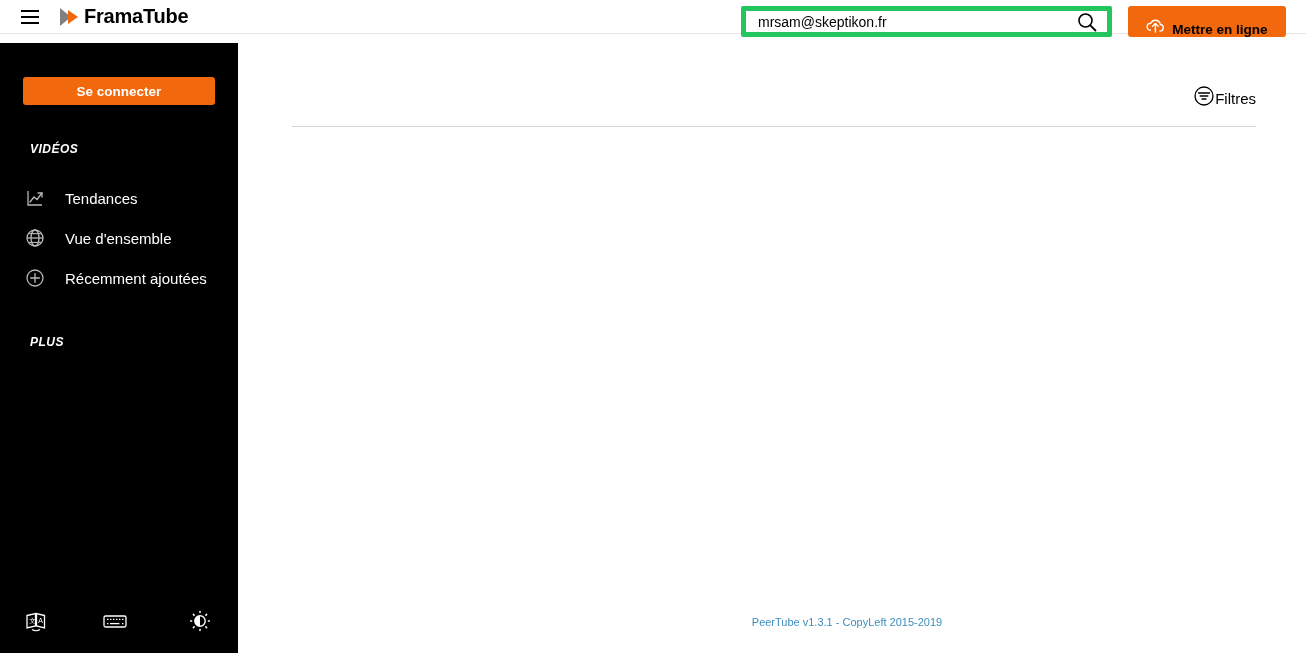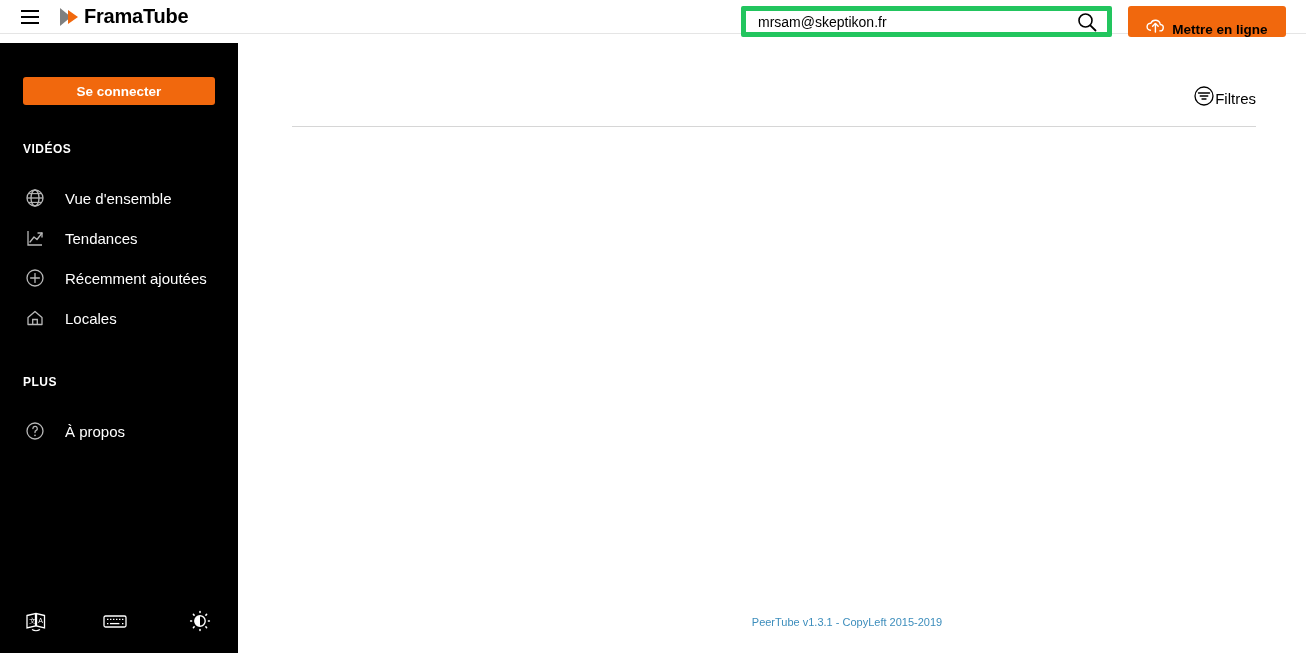--- a/index.html
+++ b/index.html
@@ -134,22 +134,23 @@
     font-size: 13.5px;
     font-weight: bold;
     cursor: pointer;
     font-family: "Liberation Sans", sans-serif;
   }
   .section-title {
     color: #ffffff;
     font-size: 12px;
     font-weight: bold;
     letter-spacing: 0.5px;
-    padding-left: 23px;
+    padding-left: 30px;
     margin-top: 37px;
+    font-style: italic;
   }
   .nav-list { margin-top: 22px; }
   .nav-item {
     display: flex;
     align-items: center;
     height: 40px;
     padding-left: 23px;
     cursor: pointer;
     text-decoration: none;
   }
@@ -283,81 +284,60 @@
   </button>
 </div>
 
 <div class="sidebar">
 
   <button class="login-btn">Se connecter</button>
 
   <div class="section-title">VIDÉOS</div>
 
   <div class="nav-list">
+
+    <a class="nav-item">
+      <span class="nav-icon">
+        <svg width="20" height="20" viewBox="0 0 20 20">
+          <polyline points="3,3 3,17 17,17" fill="none" stroke="#b8b8b8" stroke-width="1.3"></polyline>
+          <polyline points="5,14 9,9 12,11.5 17,5" fill="none" stroke="#b8b8b8" stroke-width="1.3" stroke-linejoin="round" stroke-linecap="round"></polyline>
+          <polyline points="13,5 17,5 17,9" fill="none" stroke="#b8b8b8" stroke-width="1.3" stroke-linejoin="round" stroke-linecap="round"></polyline>
+        </svg>
+      </span>
+      <span class="nav-label">Tendances</span>
+    </a>
 
     <a class="nav-item">
       <span class="nav-icon">
         <svg width="20" height="20" viewBox="0 0 20 20">
           <circle cx="10" cy="10" r="8" fill="none" stroke="#b8b8b8" stroke-width="1.3"></circle>
           <line x1="2" y1="10" x2="18" y2="10" stroke="#b8b8b8" stroke-width="1.3"></line>
           <ellipse cx="10" cy="10" rx="4" ry="8" fill="none" stroke="#b8b8b8" stroke-width="1.3"></ellipse>
           <line x1="3.4" y1="5.6" x2="16.6" y2="5.6" stroke="#b8b8b8" stroke-width="1.1"></line>
           <line x1="3.4" y1="14.4" x2="16.6" y2="14.4" stroke="#b8b8b8" stroke-width="1.1"></line>
         </svg>
       </span>
       <span class="nav-label">Vue d'ensemble</span>
     </a>
 
     <a class="nav-item">
       <span class="nav-icon">
         <svg width="20" height="20" viewBox="0 0 20 20">
-          <polyline points="3,3 3,17 17,17" fill="none" stroke="#b8b8b8" stroke-width="1.3"></polyline>
-          <polyline points="5,14 9,9 12,11.5 17,5" fill="none" stroke="#b8b8b8" stroke-width="1.3" stroke-linejoin="round" stroke-linecap="round"></polyline>
-          <polyline points="13,5 17,5 17,9" fill="none" stroke="#b8b8b8" stroke-width="1.3" stroke-linejoin="round" stroke-linecap="round"></polyline>
-        </svg>
-      </span>
-      <span class="nav-label">Tendances</span>
-    </a>
-
-    <a class="nav-item">
-      <span class="nav-icon">
-        <svg width="20" height="20" viewBox="0 0 20 20">
           <circle cx="10" cy="10" r="8" fill="none" stroke="#b8b8b8" stroke-width="1.3"></circle>
           <line x1="10" y1="5.6" x2="10" y2="14.4" stroke="#b8b8b8" stroke-width="1.3" stroke-linecap="round"></line>
           <line x1="5.6" y1="10" x2="14.4" y2="10" stroke="#b8b8b8" stroke-width="1.3" stroke-linecap="round"></line>
         </svg>
       </span>
       <span class="nav-label">Récemment ajoutées</span>
     </a>
 
-    <a class="nav-item">
-      <span class="nav-icon">
-        <svg width="20" height="20" viewBox="0 0 20 20">
-          <path d="M3 9.5 L10 3.5 L17 9.5 L17 16.5 L3 16.5 Z" fill="none" stroke="#b8b8b8" stroke-width="1.3" stroke-linejoin="round"></path>
-          <path d="M7.7 16.5 L7.7 11.5 L12.3 11.5 L12.3 16.5" fill="none" stroke="#b8b8b8" stroke-width="1.3"></path>
-        </svg>
-      </span>
-      <span class="nav-label">Locales</span>
-    </a>
   </div>
 
   <div class="section-title">PLUS</div>
 
-  <div class="nav-list">
-    <a class="nav-item">
-      <span class="nav-icon">
-        <svg width="20" height="20" viewBox="0 0 20 20">
-          <circle cx="10" cy="10" r="8" fill="none" stroke="#b8b8b8" stroke-width="1.3"></circle>
-          <path d="M7.9 7.6a2.2 2.2 0 1 1 3 2.1c-.6.3-.9.8-.9 1.5v.4" fill="none" stroke="#b8b8b8" stroke-width="1.3" stroke-linecap="round"></path>
-          <circle cx="10" cy="14.3" r="0.85" fill="#b8b8b8"></circle>
-        </svg>
-      </span>
-      <span class="nav-label">À propos</span>
-    </a>
-  </div>
 
   <div class="sidebar-footer">
     <div class="footer-icon fi-1">
       <svg width="24" height="24" viewBox="0 0 24 24">
         <path d="M3 6.5 L11.5 4.5 L11.5 17 L3 19 Z" fill="none" stroke="#ffffff" stroke-width="1.3"></path>
         <path d="M20.5 6.5 L12.5 4.5 L12.5 17 L20.5 19 Z" fill="none" stroke="#ffffff" stroke-width="1.3"></path>
         <text x="5.2" y="13.6" font-size="6.5" fill="#ffffff" font-family="'DejaVu Sans',sans-serif">文</text>
         <text x="14.2" y="13.6" font-size="7" fill="#ffffff" font-family="'Liberation Sans',sans-serif">A</text>
         <path d="M8 20.5 Q12 23 16 20.5" fill="none" stroke="#ffffff" stroke-width="1.2"></path>
       </svg>

